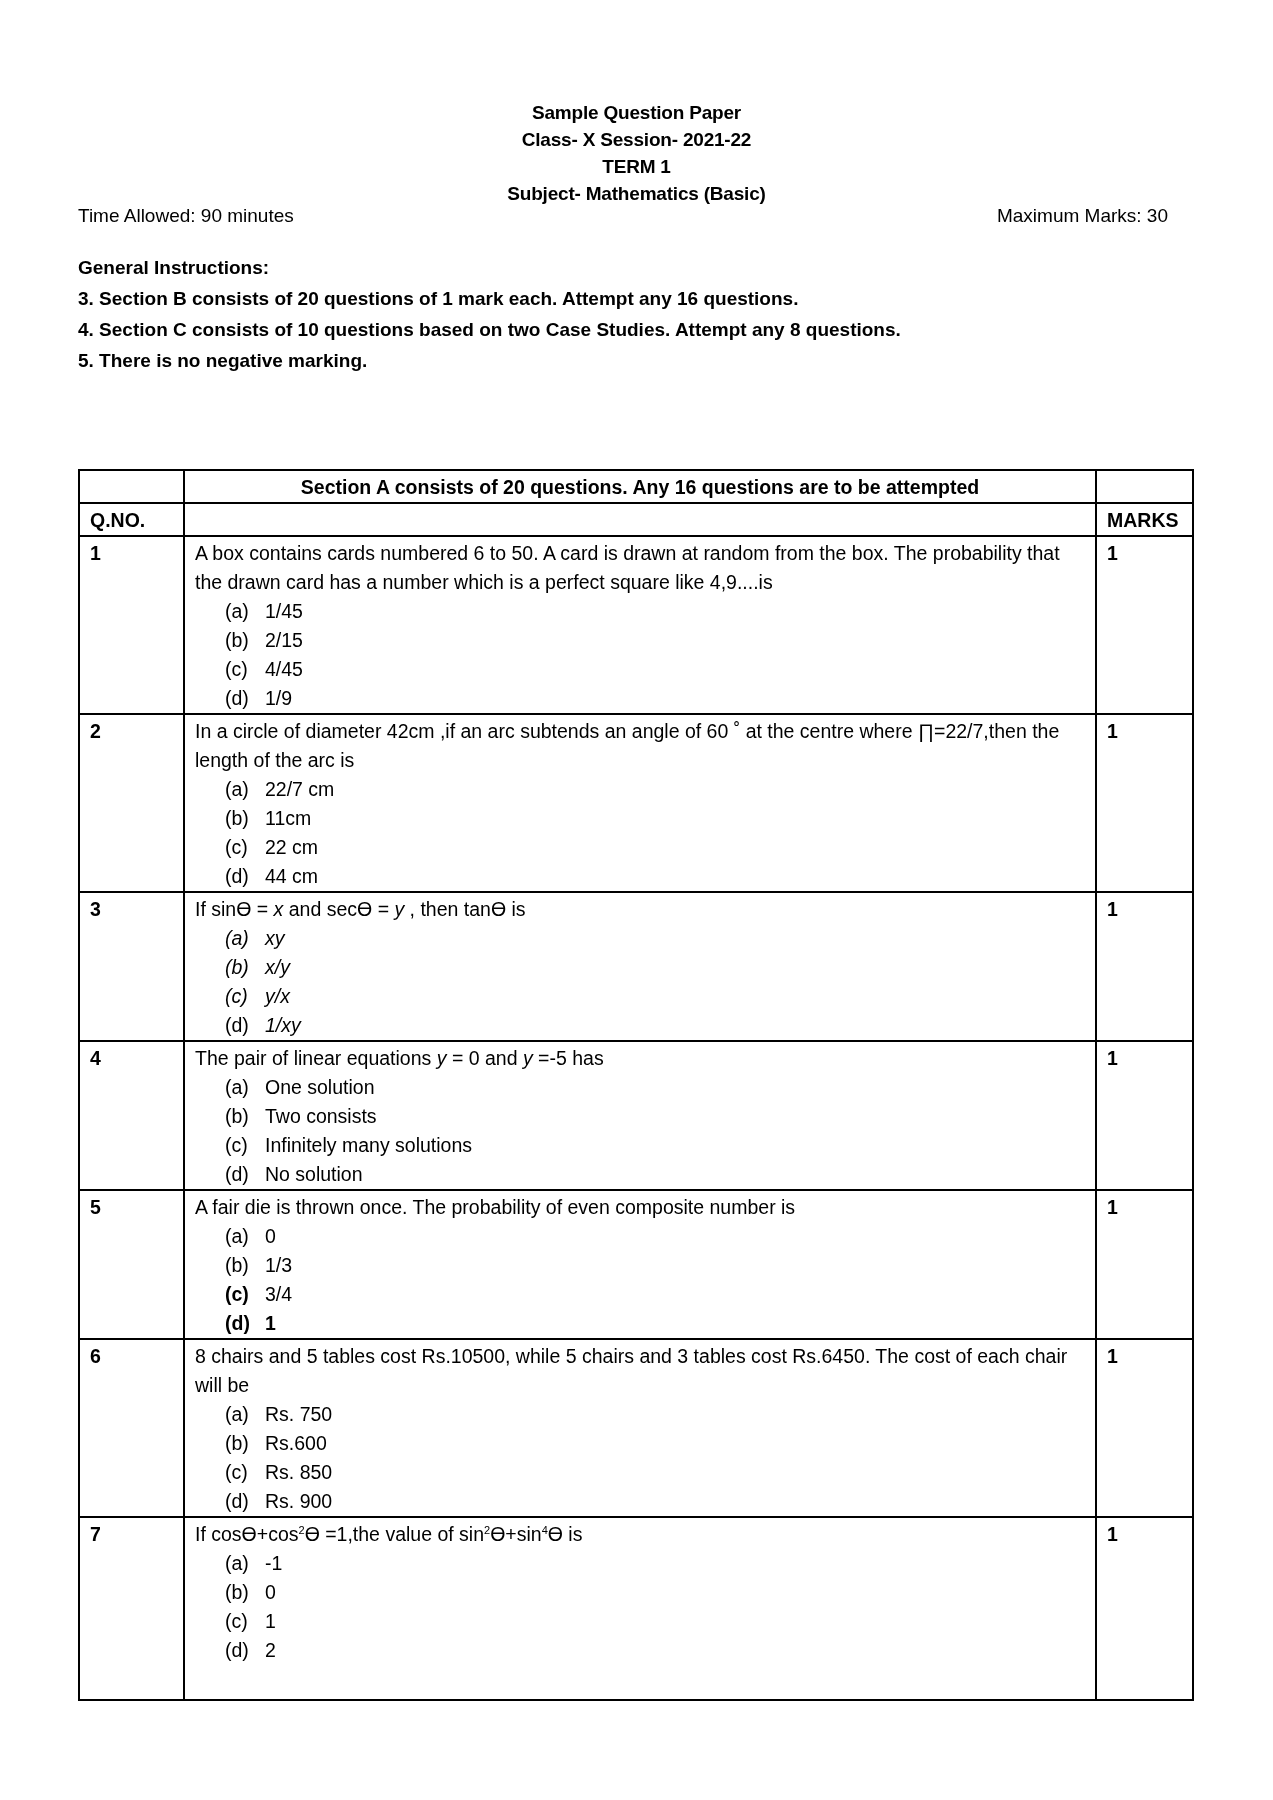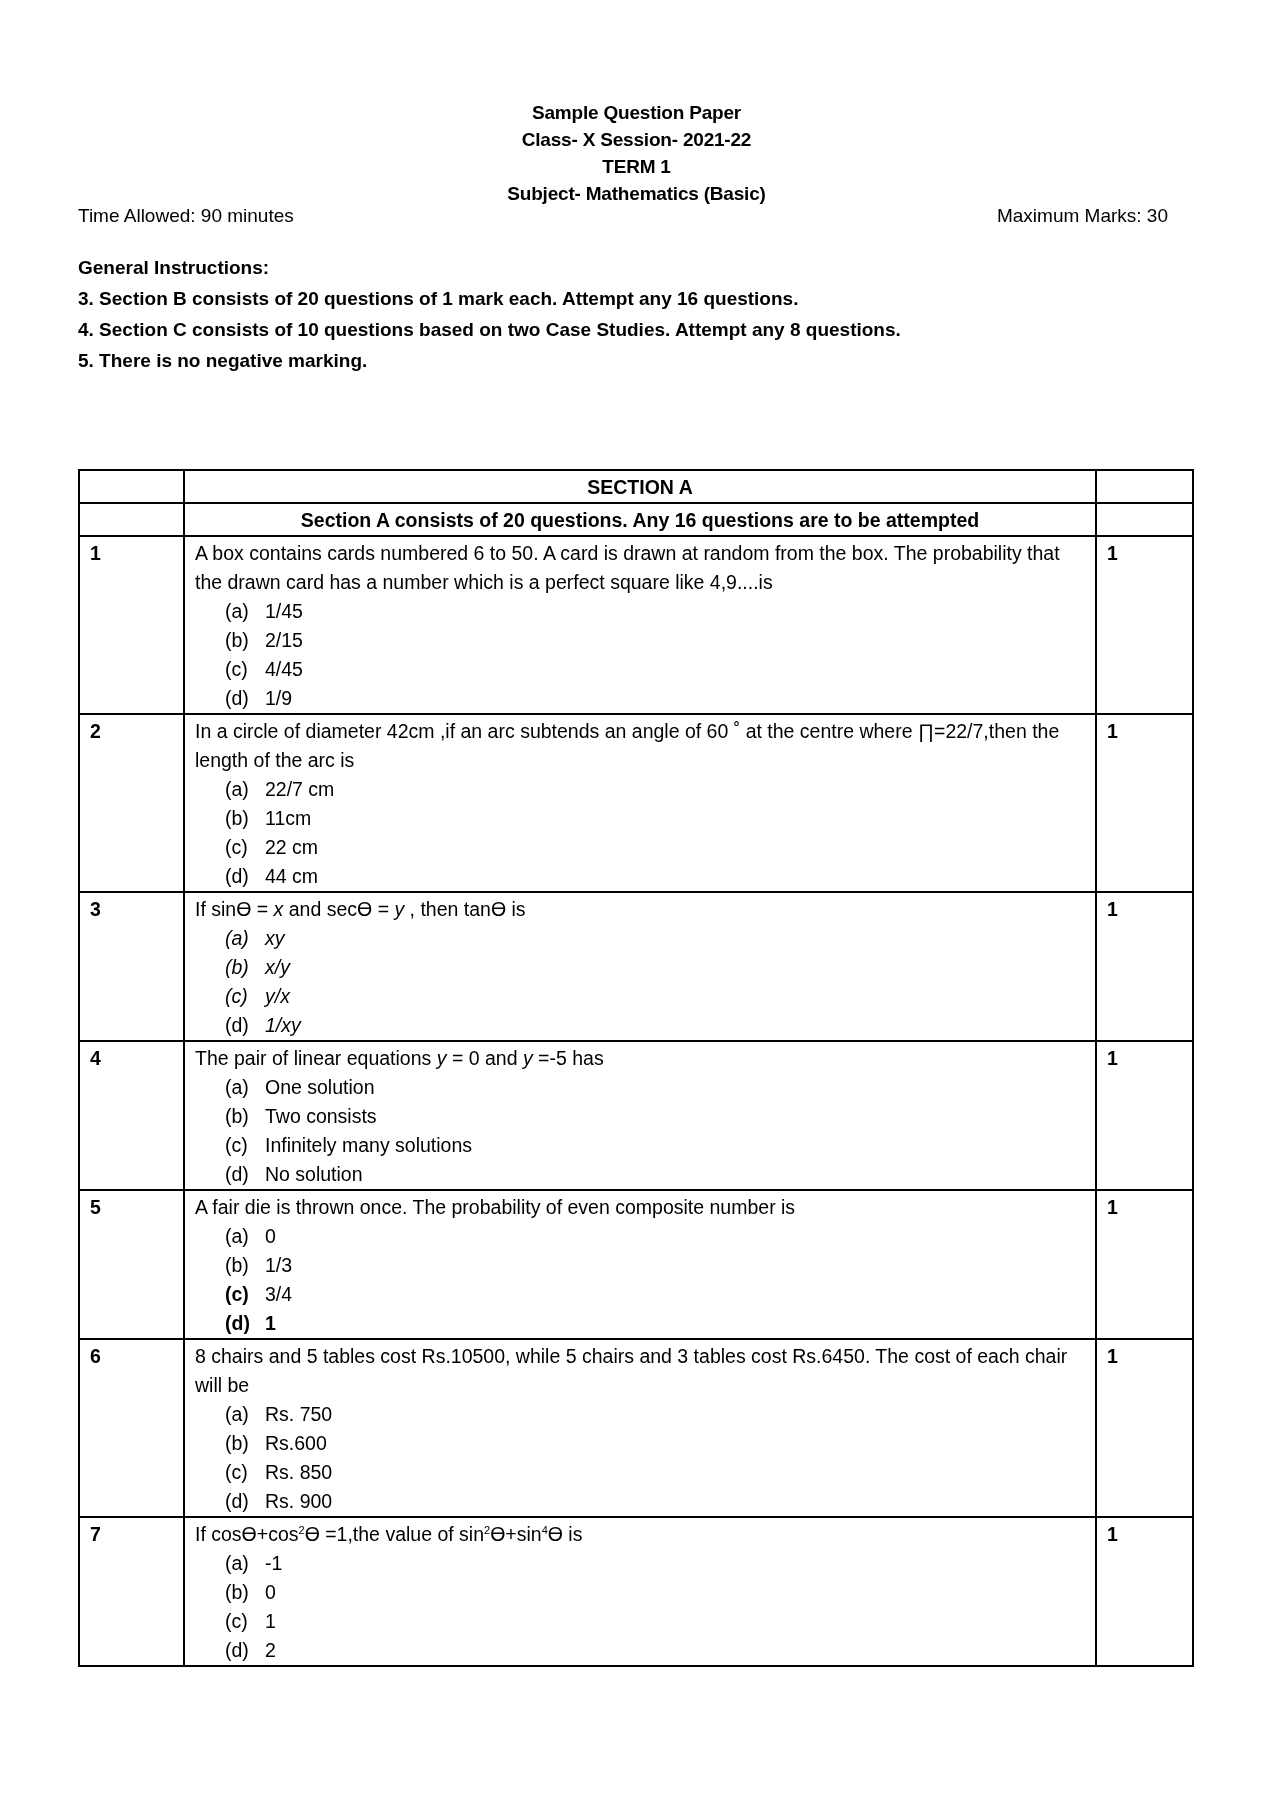--- a/index.html
+++ b/index.html
@@ -50,27 +50,27 @@
 
   <table class="qp">
     <colgroup>
         <col class="c1">
         <col class="c2">
         <col class="c3">
       </colgroup>
     <tbody id="qbody">
       <tr>
         <td></td>
-        <td class="b center">SECTION A</td>
+        <td class="b center">Section A consists of 20 questions. Any 16 questions are to be attempted</td>
         <td></td>
       </tr>
       <tr>
+        <td class="b">Q.NO.</td>
         <td></td>
-        <td class="b center">Section A consists of 20 questions. Any 16 questions are to be attempted</td>
-        <td></td>
+        <td class="b">MARKS</td>
       </tr>
     <tr>
           <td class="b">1</td>
           <td>
             <div>A box contains cards numbered 6 to 50. A card is drawn at random from the box. The probability that the drawn card has a number which is a perfect square like 4,9....is</div>
             <div class="opts">
               <span class="opt"><span class="lbl">(a)</span><span>1/45</span></span>
               <span class="opt"><span class="lbl">(b)</span><span>2/15</span></span>
               <span class="opt"><span class="lbl">(c)</span><span>4/45</span></span>
               <span class="opt"><span class="lbl">(d)</span><span>1/9</span></span>
@@ -138,21 +138,21 @@
               <span class="opt"><span class="lbl">(a)</span><span>Rs. 750</span></span>
               <span class="opt"><span class="lbl">(b)</span><span>Rs.600</span></span>
               <span class="opt"><span class="lbl">(c)</span><span>Rs. 850</span></span>
               <span class="opt"><span class="lbl">(d)</span><span>Rs. 900</span></span>
             </div>
           </td>
           <td class="b">1</td>
         </tr>
         <tr>
           <td class="b">7</td>
-          <td style="">
+          <td style="padding-bottom: 34px;">
             <div><span>If cosϴ+cos</span><sup>2</sup><span>ϴ =1,the value of sin</span><sup>2</sup><span>ϴ+sin</span><sup>4</sup><span>ϴ is</span></div>
             <div class="opts">
               <span class="opt"><span class="lbl">(a)</span><span>-1</span></span>
               <span class="opt"><span class="lbl">(b)</span><span>0</span></span>
               <span class="opt"><span class="lbl">(c)</span><span>1</span></span>
               <span class="opt"><span class="lbl">(d)</span><span>2</span></span>
             </div>
           </td>
           <td class="b">1</td>
         </tr>

